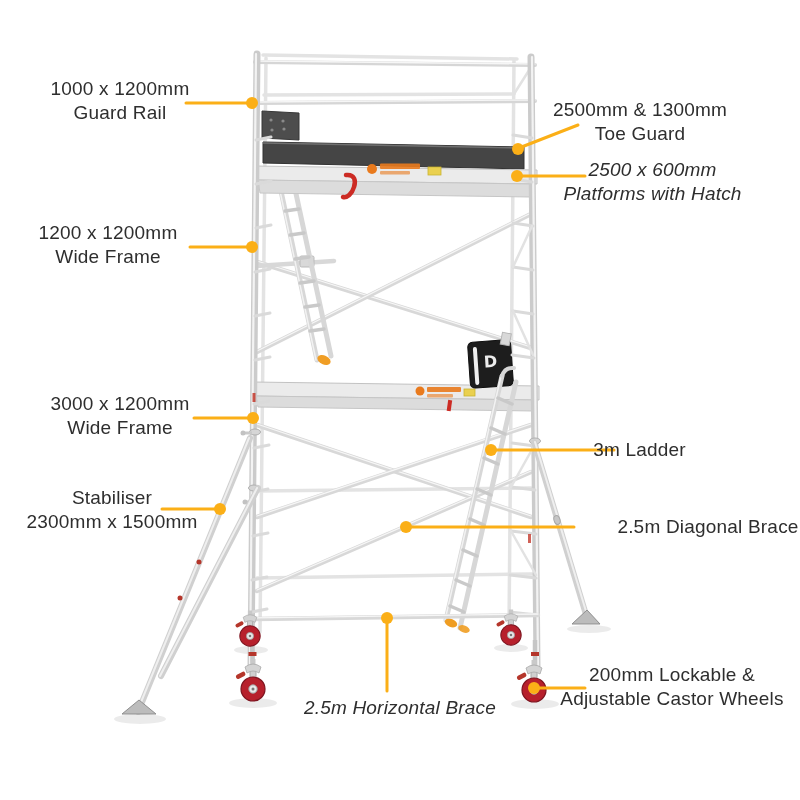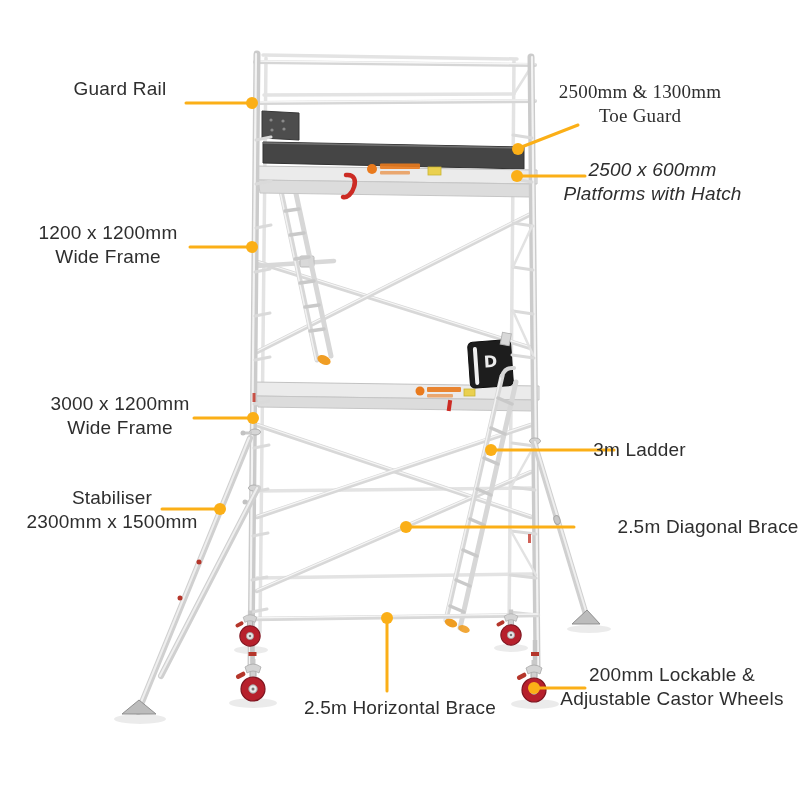--- a/index.html
+++ b/index.html
@@ -282,24 +282,25 @@
       <line class="lead" x1="574" y1="527" x2="406" y2="527"></line>
       <circle class="dot" cx="406" cy="527" r="6"></circle>
       <line class="lead" x1="585" y1="688" x2="535" y2="688"></line>
       <circle class="dot" cx="534" cy="688" r="6"></circle>
       <line class="lead" x1="387" y1="691" x2="387" y2="618"></line>
       <circle class="dot" cx="387" cy="618" r="6"></circle>
     </g>
   </svg>
 
   <div class="label" style="left:18px;top:77px;width:204px;">
+    <span>1000 x 1200mm</span>
     <span>Guard Rail</span>
   </div>
 
-  <div class="label" style="left:535px;top:80px;width:210px;font-family:Liberation Serif, serif;">
+  <div class="label" style="left:535px;top:98px;width:210px;">
     <span>2500mm &amp; 1300mm</span>
     <span>Toe Guard</span>
   </div>
 
   <div class="label" style="left:540px;top:158px;width:225px;font-style:italic;">
     <span>2500 x 600mm</span>
     <span>Platforms with Hatch</span>
   </div>
 
   <div class="label" style="left:6px;top:221px;width:204px;">
@@ -323,17 +324,17 @@
 
   <div class="label" style="left:570px;top:515px;width:190px;margin-left:43px;">
     <span>2.5m Diagonal Brace</span>
   </div>
 
   <div class="label" style="left:558px;top:663px;width:228px;">
     <span>200mm Lockable &amp;</span>
     <span>Adjustable Castor Wheels</span>
   </div>
 
-  <div class="label" style="left:295px;top:696px;width:210px;">
+  <div class="label" style="left:295px;top:696px;width:210px;font-style:italic;">
     <span>2.5m Horizontal Brace</span>
   </div>
 
 </div>
 
 </body></html>

